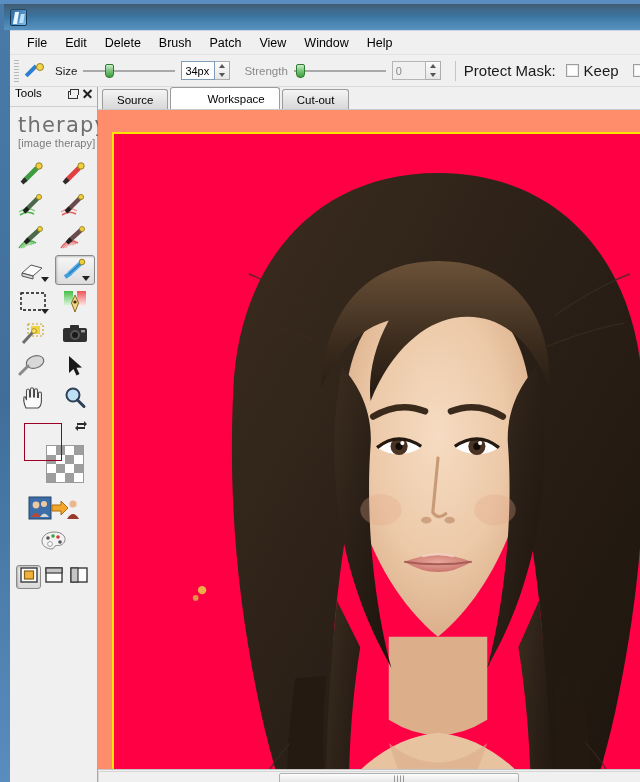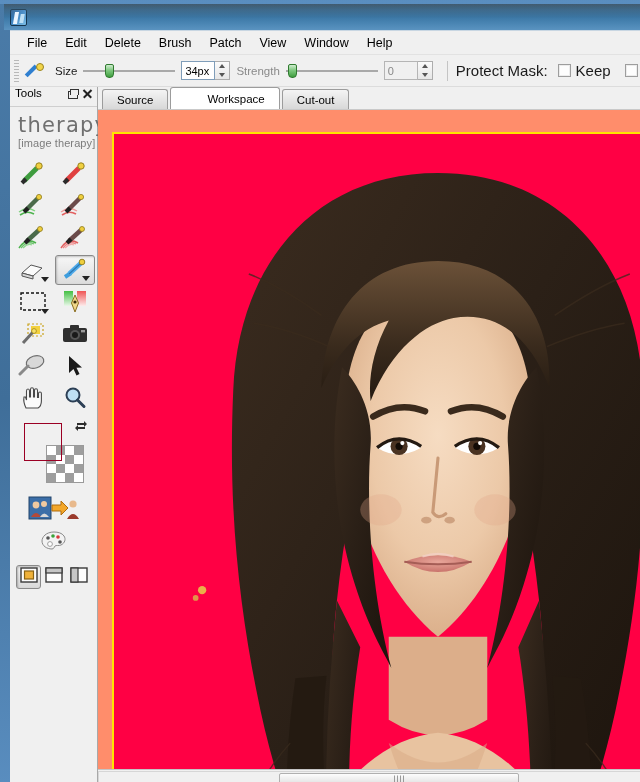--- a/index.html
+++ b/index.html
@@ -127,21 +127,21 @@
     content: "";
     position: absolute; left: 13px; top: 3px;
     width: 6px; height: 6px;
     background: #f2d54a;
     border: 1px solid #9a8420;
     border-radius: 50%;
   }
   .tb-label {
     font-size: 11.5px; color: #1a1a1a; margin-right: 6px; flex: 0 0 auto;
   }
-  .tb-label.dim { color: #8a8a8a; }
+  .tb-label.dim { color: #8a8a8a; margin-left: 8px; }
   .slider {
     position: relative; width: 92px; height: 20px; flex: 0 0 auto; margin-right: 6px;
   }
   .slider .track {
     position: absolute; left: 0; right: 0; top: 9px; height: 2px;
     background: #a9a9a9;
   }
   .slider .knob {
     position: absolute; top: 3px; width: 9px; height: 14px;
     background: linear-gradient(to bottom, #cfeccf 0%, #7ec87e 45%, #3f9e3f 100%);

